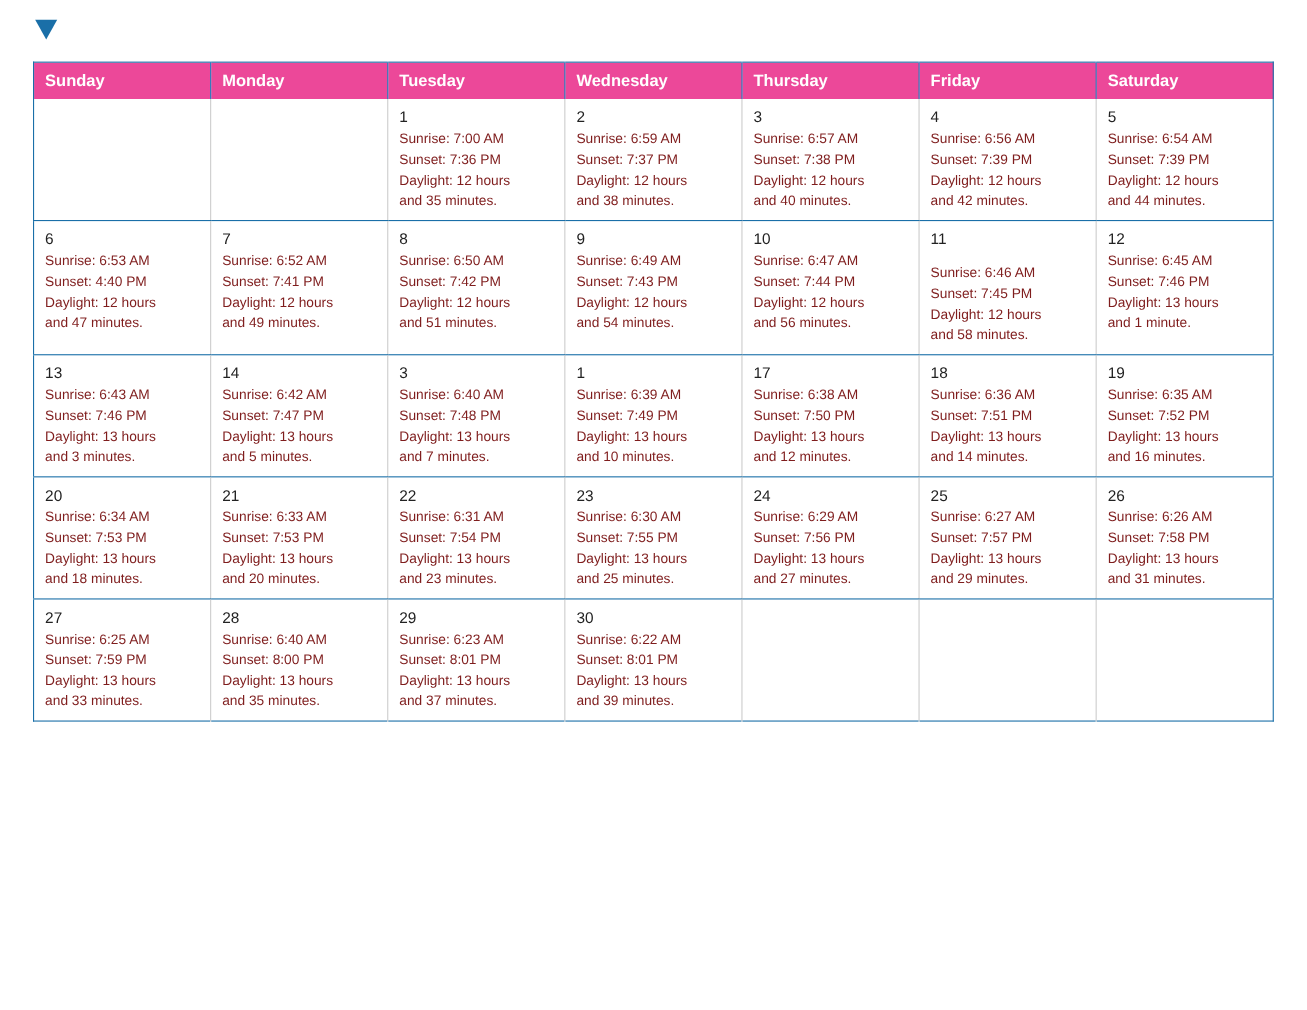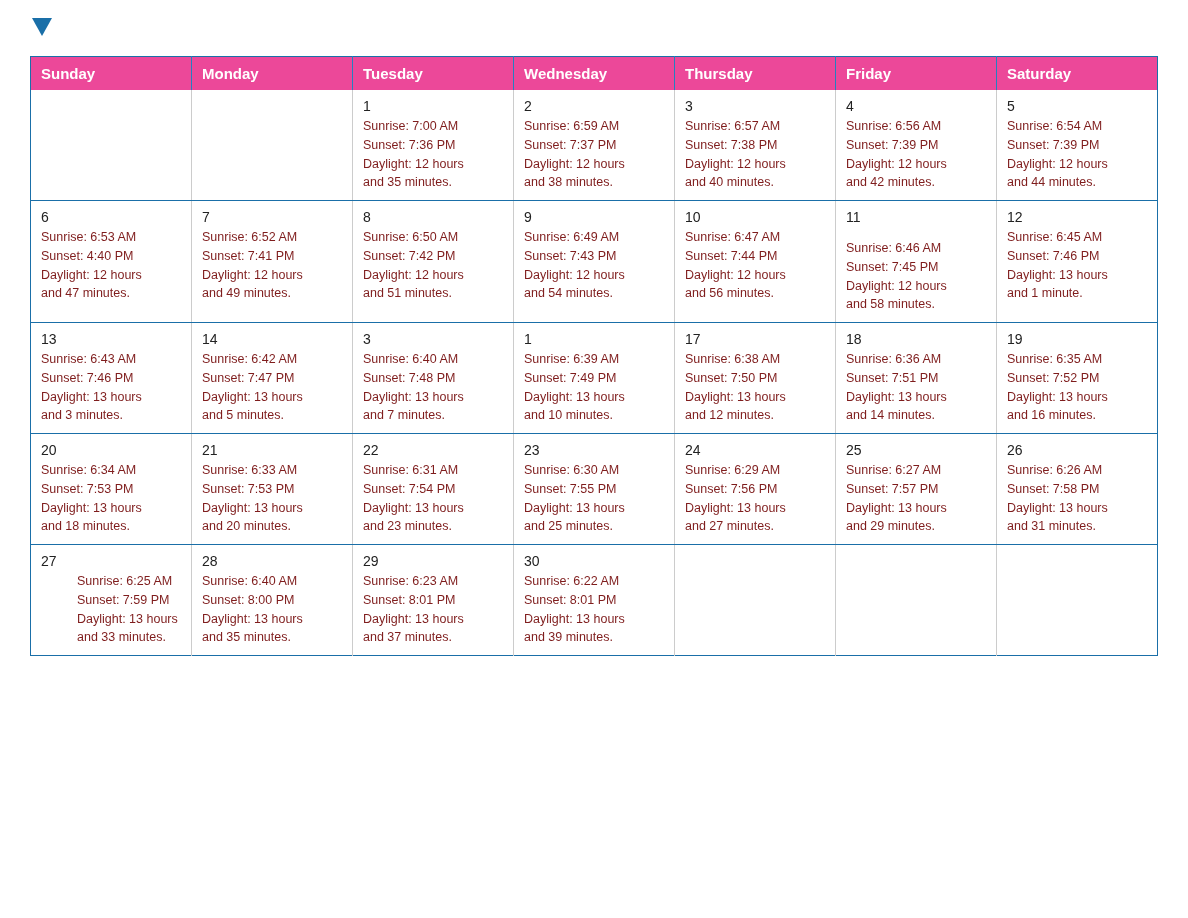--- a/index.html
+++ b/index.html
@@ -314,21 +314,21 @@
           <span class="day-num">26</span>
           <div class="day-info" style="white-space: pre-line;">Sunrise: 6:26 AM
 Sunset: 7:58 PM
 Daylight: 13 hours
 and 31 minutes.</div>
         </td>
       </tr>
       <tr>
         <td>
           <span class="day-num">27</span>
-          <div class="day-info" style="white-space: pre-line; margin-left: 36px;">Sunrise: 6:25 AM
+          <div class="day-info" style="white-space: pre-line;">Sunrise: 6:25 AM
 Sunset: 7:59 PM
 Daylight: 13 hours
 and 33 minutes.</div>
         </td>
         <td>
           <span class="day-num">28</span>
           <div class="day-info" style="white-space: pre-line;">Sunrise: 6:40 AM
 Sunset: 8:00 PM
 Daylight: 13 hours
 and 35 minutes.</div>

